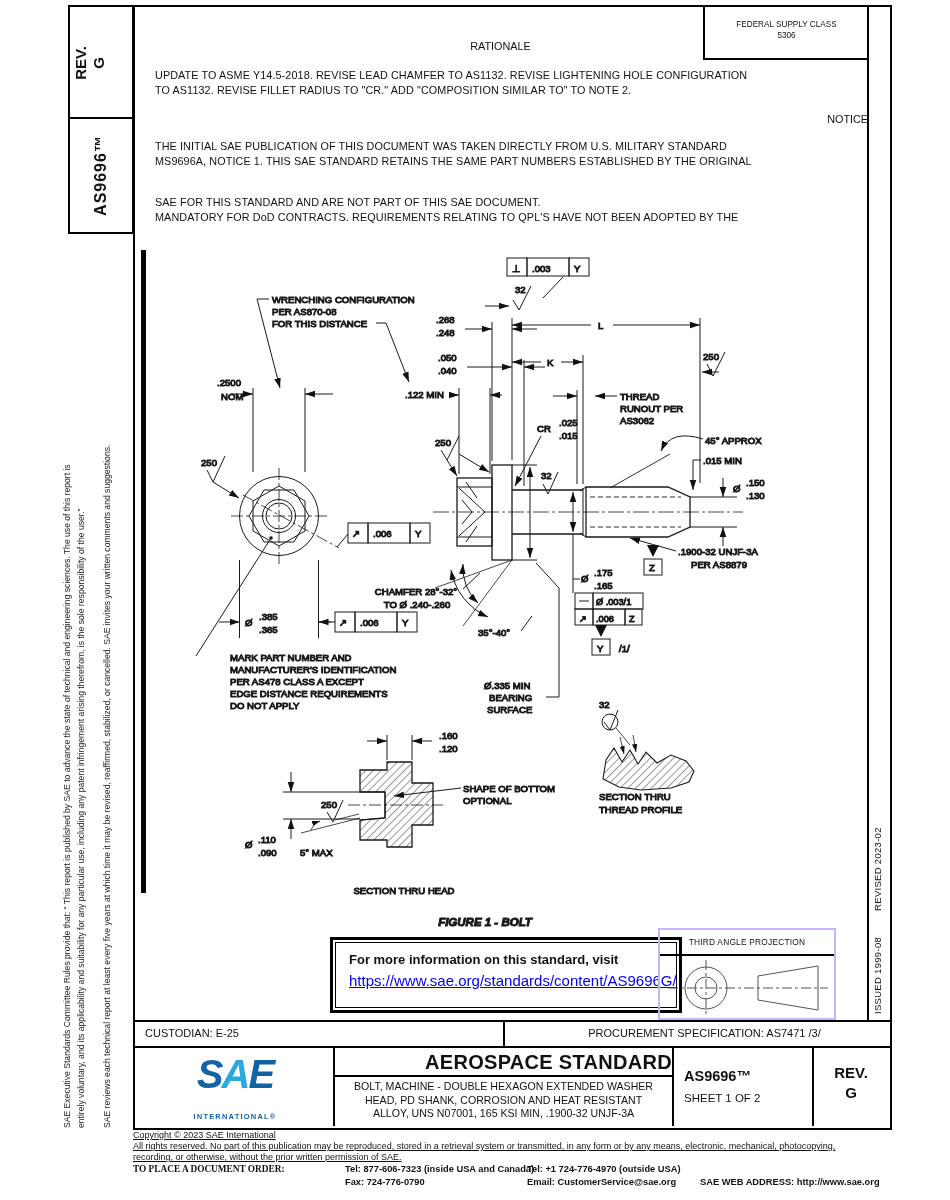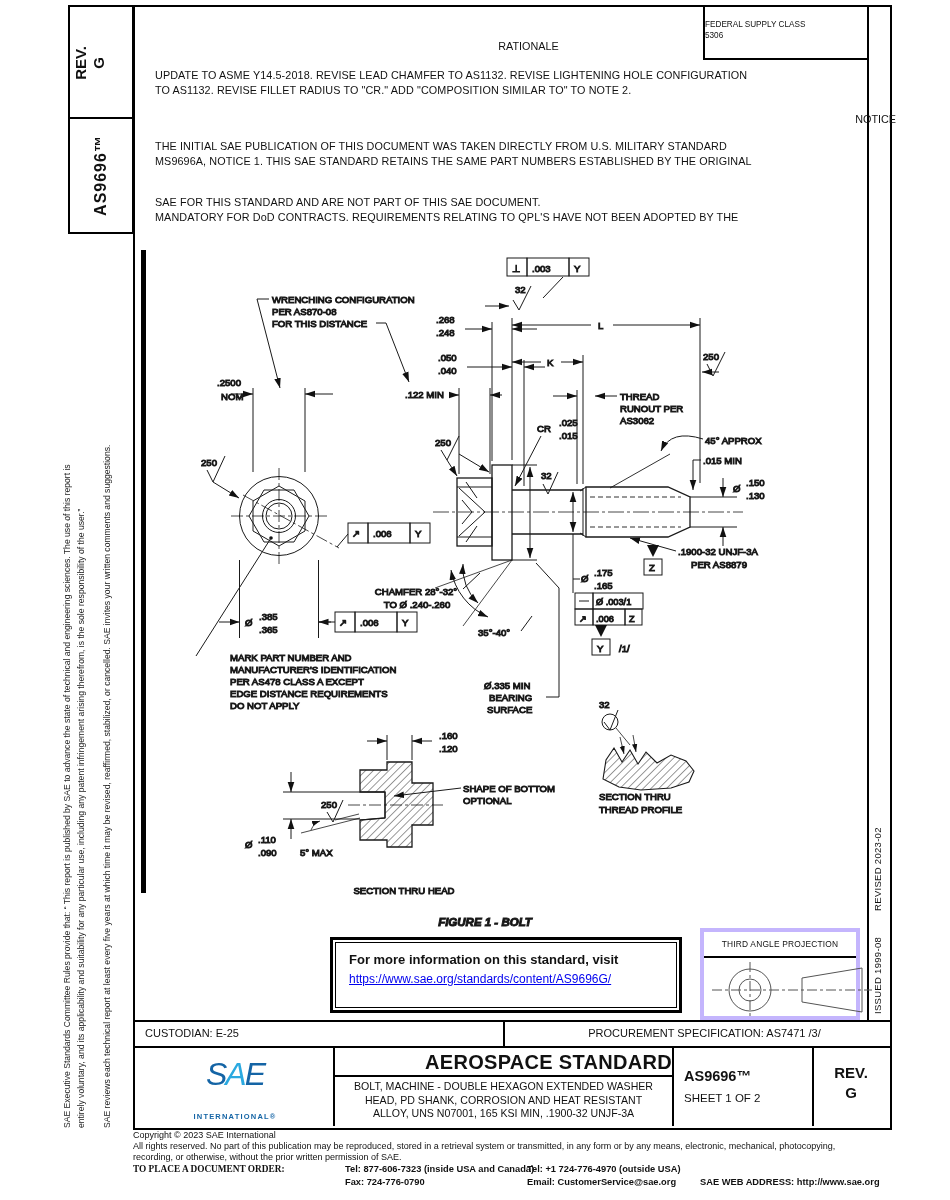--- a/index.html
+++ b/index.html
@@ -10,47 +10,47 @@
   .vline{background:#000;width:2px;}
   .change-bar{left:141px;top:250px;width:5px;height:643px;background:#000;}
   
   .spine-box{border:2px solid #000;background:#fff;}
   .rot{transform:rotate(-90deg);transform-origin:0 0;display:block;}
   .rev-box-txt{font-weight:bold;font-size:15px;text-align:center;line-height:18px;}
   .doc-box-txt{font-weight:bold;font-size:16px;text-align:center;letter-spacing:1px;}
   .spine-note{font-size:8.6px;color:#222;line-height:14px;white-space:nowrap;}
   .issued-txt{font-size:9.5px;color:#111;white-space:nowrap;letter-spacing:.3px;}
   
-  .fsc-box{left:703px;top:5px;width:165px;height:55px;border-left:2px solid #000;border-bottom:2px solid #000;text-align:left;font-size:8.2px;line-height:11px;padding-top:14px;box-sizing:border-box;}
-  .centered-head{left:133px;top:38px;width:735px;text-align:center;font-size:10.8px;padding-left:28px;}
+  .fsc-box{left:703px;top:5px;width:165px;height:55px;border-left:2px solid #000;border-bottom:2px solid #000;text-align:center;font-size:8.2px;line-height:11px;padding-top:14px;box-sizing:border-box;}
+  .centered-head{left:133px;top:38px;width:735px;text-align:center;font-size:10.8px;}
   .body-txt{font-size:10.8px;line-height:14.5px;letter-spacing:.1px;}
   
   .info-outer{left:330px;top:937px;width:352px;height:76px;border:3px solid #000;box-sizing:border-box;padding:2px;}
   .info-inner{border:1.5px solid #000;width:100%;height:100%;box-sizing:border-box;padding:9px 0 0 13px;}
   .info-line1{font-weight:bold;font-size:13px;}
-  .info-link{font-size:12px;color:#0000EE;text-decoration:underline;display:inline-block;margin-top:5px;}
-  
-  .proj-box{left:700px;top:928px;width:160px;height:92px;border:4px solid #c4b5fd;box-sizing:border-box;}
+  .info-link{font-size:15px;color:#0000EE;text-decoration:underline;display:inline-block;margin-top:5px;}
+  
+  .proj-box{left:658px;top:928px;width:178px;height:92px;border:2px solid #c4b5fd;box-sizing:border-box;}
   .proj-head{height:24px;border-bottom:2px solid #000;text-align:center;font-size:8.4px;line-height:24px;letter-spacing:.2px;}
   .row1{left:133px;top:1020px;width:757px;height:28px;border-top:2px solid #000;box-sizing:border-box;}
   .custodian{left:145px;top:1027px;font-size:11px;}
   .procurement{left:503px;top:1027px;width:403px;text-align:center;font-size:11px;}
   .row2-top{left:133px;top:1046px;width:757px;height:2px;background:#000;}
   .big-title{left:335px;top:1051px;width:337px;text-align:right;font-size:20px;font-weight:bold;letter-spacing:.3px;}
   .title-rule{left:335px;top:1075px;width:337px;height:2px;background:#000;}
   .desc{left:335px;top:1080px;width:337px;text-align:center;font-size:10.6px;line-height:13.5px;}
   .docnum{left:684px;top:1068px;font-size:14.5px;font-weight:bold;}
   .sheet{left:684px;top:1092px;font-size:11.5px;}
   .rev-lab{left:812px;top:1063px;width:78px;text-align:center;font-size:15px;font-weight:bold;line-height:20px;}
   
   .logo-wrap{left:160px;top:1054px;width:150px;height:62px;text-align:center;}
-  .logo-sae{font-size:32px;font-weight:normal;font-style:italic;letter-spacing:-2px;line-height:40px;font-family:"Liberation Sans",sans-serif;}
+  .logo-sae{font-size:40px;font-weight:bold;font-style:italic;letter-spacing:-2px;line-height:40px;font-family:"Liberation Sans",sans-serif;}
   .logo-sub{font-size:7.5px;font-weight:bold;letter-spacing:1.2px;margin-top:18px;}
   
-  .foot{font-size:9px;line-height:11px;}
+  .foot{font-size:9px;line-height:11px;text-decoration:underline;}
   .foot-b{font-size:9.3px;font-weight:bold;}
   .figure-caption{font-weight:bold;font-style:italic;font-size:11.5px;}
   svg text{font-family:"Liberation Sans",sans-serif;fill:#111;}
   .dtxt{font-size:9.6px;}
   .dsm{font-size:9.2px;}
 </style>
 </head>
 <body>
 
 <div class="abs main-frame"></div>

